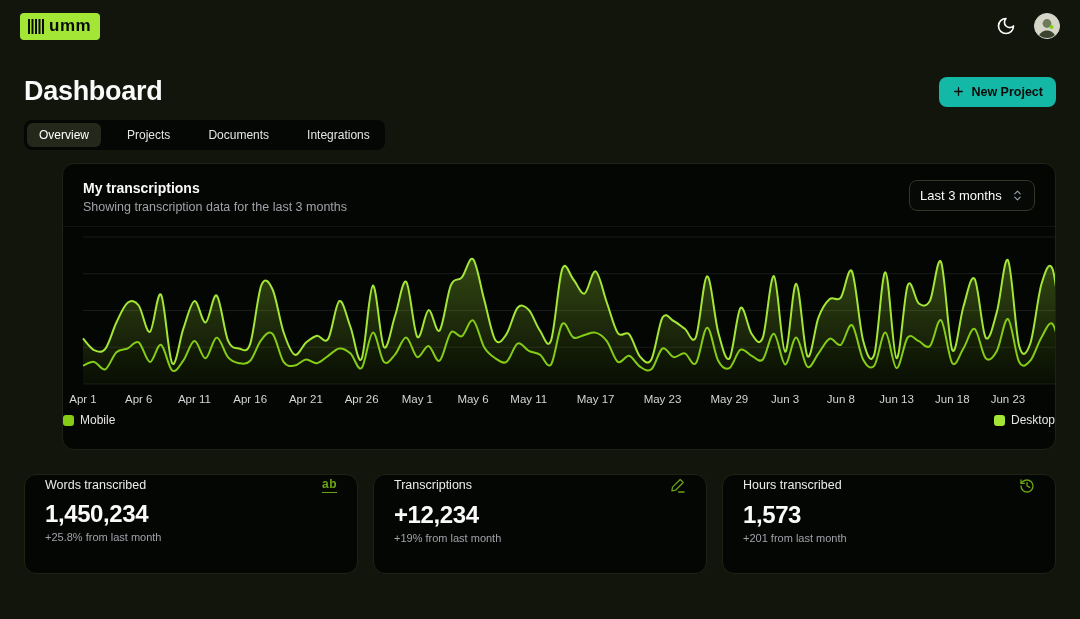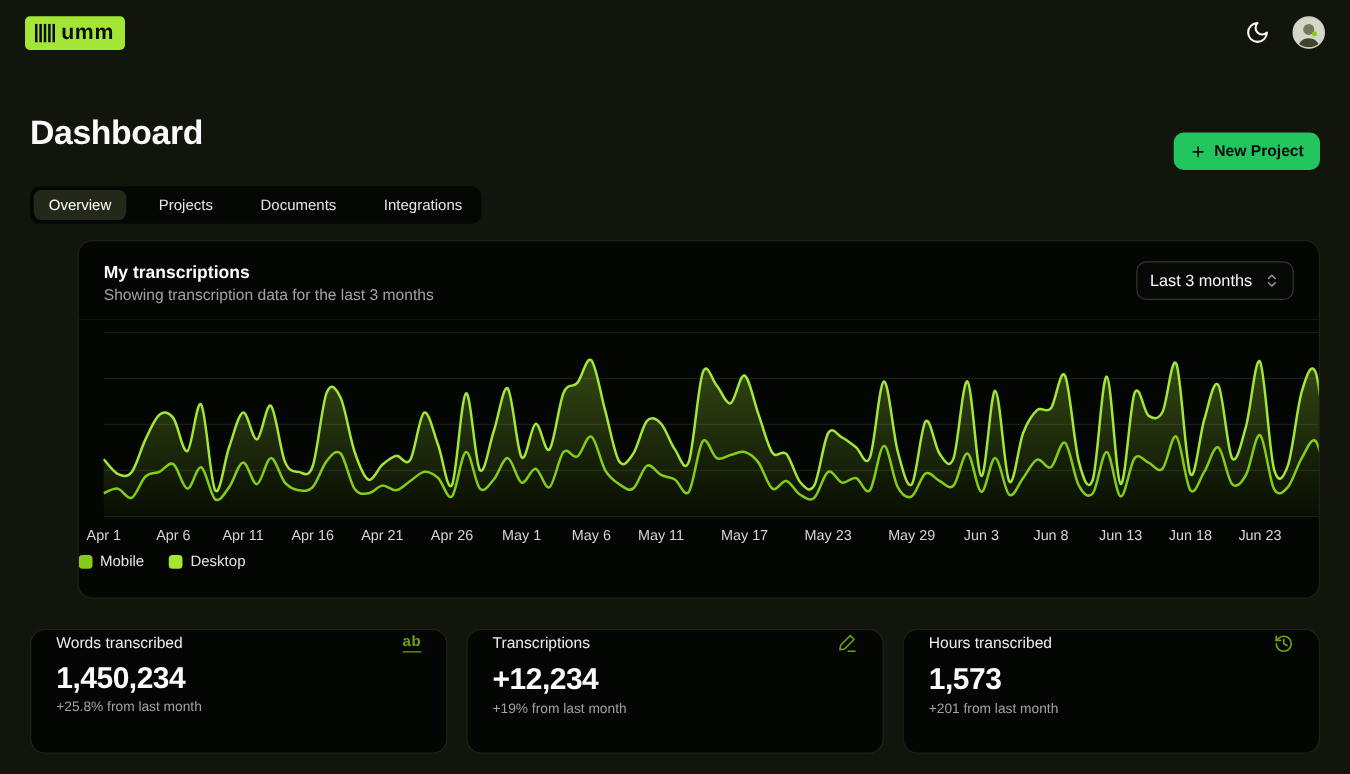--- a/index.html
+++ b/index.html
@@ -14,34 +14,34 @@
   .logo { background:#a3e635; border-radius:4px; height:27px; padding:4px 9px 4px 8px; display:flex; align-items:center; gap:5px; }
   .logo svg { display:block; }
   .logo-text { color:#0a0a0a; font-weight:800; font-size:17px; letter-spacing:.5px; line-height:1; transform:translateY(-1px); }
   .top-actions { display:flex; align-items:center; gap:18px; }
   .icon-btn { background:none; border:none; cursor:pointer; display:flex; align-items:center; }
   .avatar { width:26px; height:26px; border-radius:50%; overflow:hidden; border:1px solid #d4d4d4; background:#c9c9bd; }
   
   .page { padding:0 24px; }
   .page-head { display:flex; align-items:center; justify-content:space-between; margin-top:24px;gap:44px; }
   h1 { font-size:27px; font-weight:700; letter-spacing:-.3px; }
-  .btn-primary { display:flex; align-items:center; gap:6px; background:#22c55e; color:#0a0a0a; border:none; border-radius:8px; height:30px; padding:0 13px; font-size:12.5px; font-weight:600; font-family:inherit; cursor:pointer;margin-top:30px; }
+  .btn-primary { display:flex; align-items:center; gap:6px; background:#14b8a6; color:#0a0a0a; border:none; border-radius:8px; height:30px; padding:0 13px; font-size:12.5px; font-weight:600; font-family:inherit; cursor:pointer; }
   
   .tabs { display:inline-flex; margin-top:13px; background:#050705; border-radius:8px; padding:3px; gap:14px; }
   .tab { border:none; background:transparent; color:#e5e5e5; font-size:12px; font-family:inherit; padding:5px 12px; border-radius:6px; cursor:pointer; }
   .tab.active { background:#23281b; color:#ffffff; }
   
   .card { background:#040603; border:1px solid #1e2315; border-radius:12px; }
   .chart-card { margin-top:13px; height:287px; overflow:hidden;margin-left:38px; }
   .chart-head { display:flex; align-items:flex-start; justify-content:space-between; padding:16px 20px 12px 20px; border-bottom:1px solid rgba(255,255,255,.06); }
   .chart-title { font-size:14px; font-weight:700; }
   .chart-sub { font-size:12.5px; color:#a1a1aa; margin-top:4px; }
   .select { display:flex; align-items:center; justify-content:space-between; width:126px; height:31px; padding:0 10px; background:#060905; border:1px solid #32372a; border-radius:8px; color:#fafafa; font-size:13px; cursor:pointer; }
   .chart-body svg { display:block; width:1028px; height:184px; }
-  .legend { display:flex; justify-content:flex-start; gap:20px; padding:2px 0 10px 0; }
+  .legend { display:flex; justify-content:space-between; gap:36px; padding:2px 0 10px 0; }
   .legend-item { display:flex; align-items:center; gap:6px; font-size:12px; color:#e5e5e5; }
   .swatch { width:11px; height:11px; border-radius:3px; display:inline-block; }
   
   .stats { display:flex; gap:15px; margin-top:24px; }
   .stat-card { flex:1; height:100px; padding:3px 20px; }
   .stat-top { display:flex; align-items:flex-start; justify-content:space-between; }
   .stat-label { font-size:12.5px; color:#ececec; }
   .stat-icon { color:#84cc16; opacity:.8; }
   .stat-value { font-size:24px; font-weight:700; letter-spacing:-.4px; margin-top:7px; }
   .stat-delta { font-size:11px; color:#a1a1aa; margin-top:3px; }

